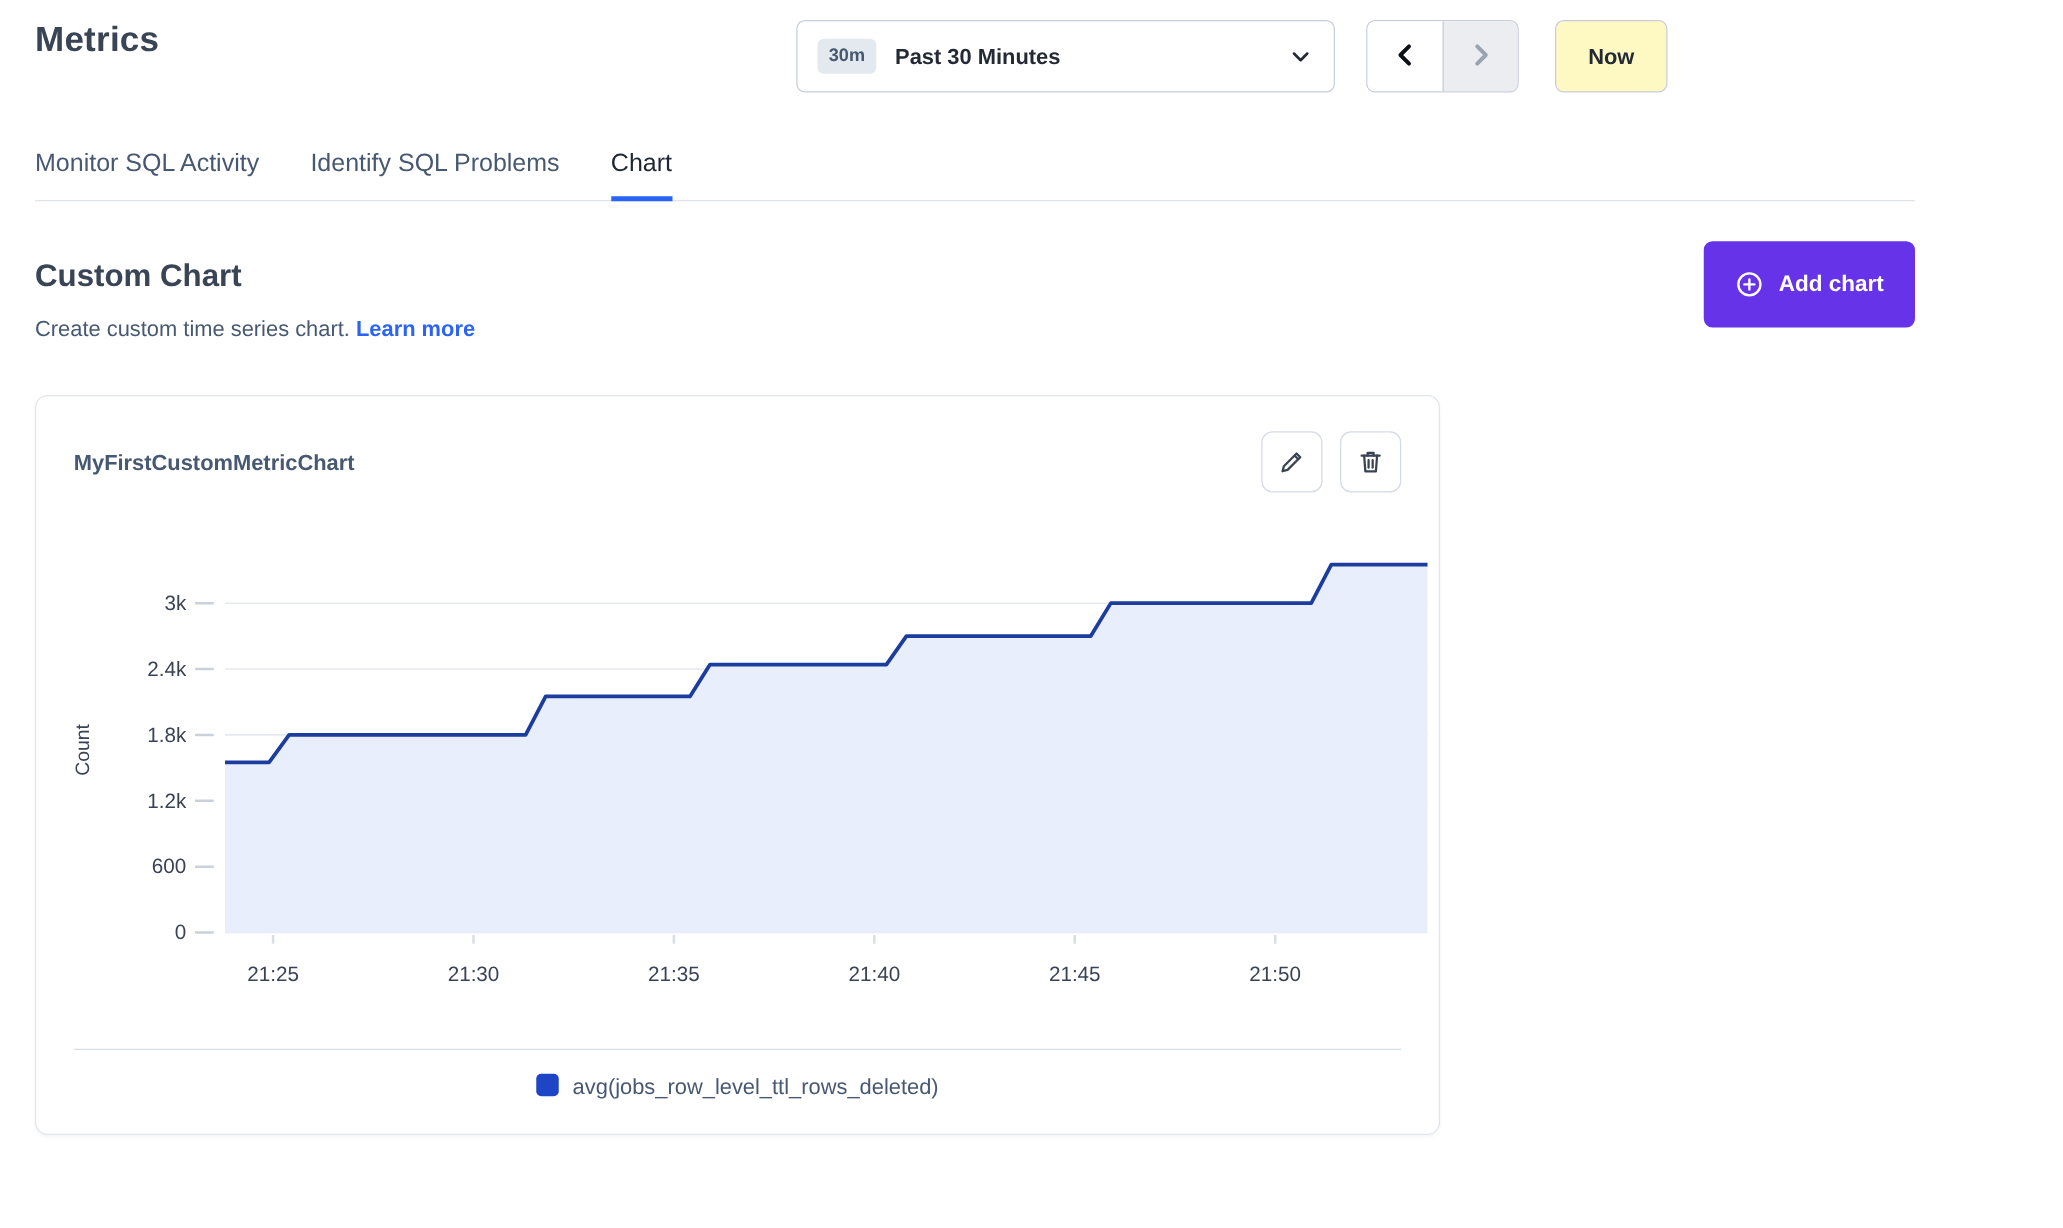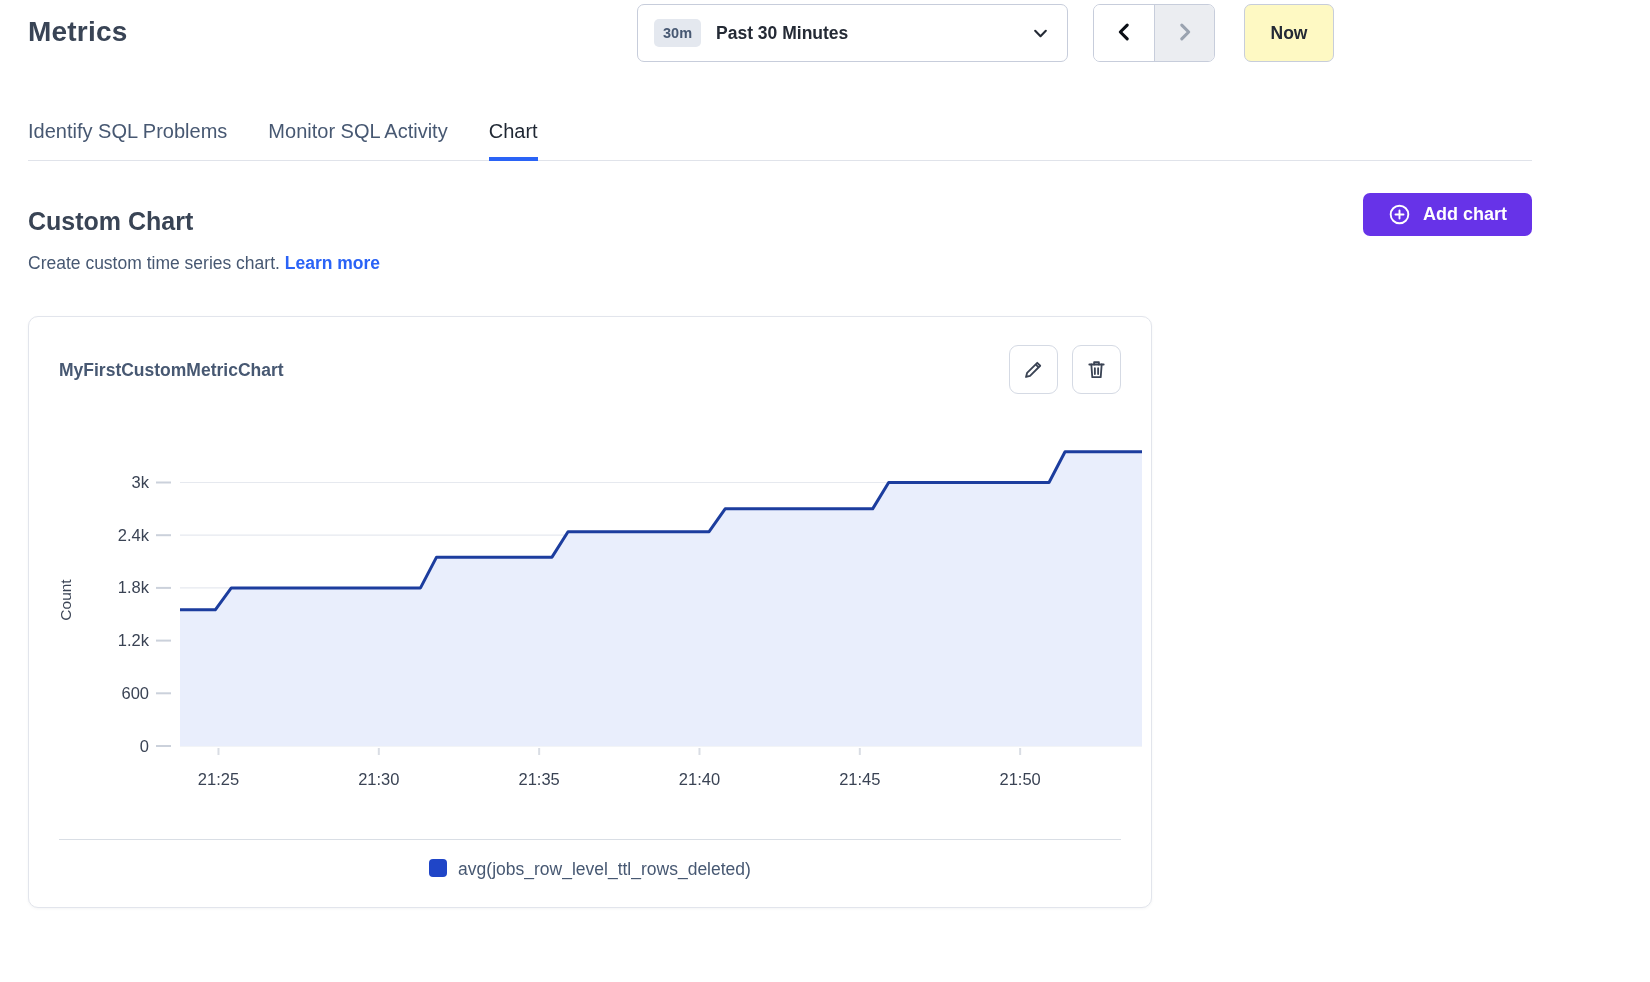--- a/index.html
+++ b/index.html
@@ -2,21 +2,21 @@
 <html style="--accent-purple: #6733E8; --link-blue: #2A63F6; --tab-underline: #2A63F6; --heading-slate: #394455; --body-slate: #475872;"><head>
 <meta charset="utf-8">
 <style>
   * { box-sizing: border-box; margin: 0; padding: 0; }
   html,body { width:1650px; height:982px; background:#fff; font-family:"Liberation Sans", sans-serif; color:#394455; overflow:hidden; }
   .page { position:relative; width:1650px; height:982px; padding:0 118px 0 28px; }
 
   
   .header { position:relative; padding-top:16px; height:90px; }
   .page-title { font-size:28px; font-weight:700; color:#394455; letter-spacing:.2px; }
-  .time-controls { position:absolute; left:609px; top:4px; display:flex; align-items:stretch; }
+  .time-controls { position:absolute; left:609px; top:16px; display:flex; align-items:stretch; }
   .dropdown { width:431px; height:58px; border:1px solid #C7CDDB; border-radius:7px; background:#fff;
               display:flex; align-items:center; padding:0 18px 0 16px; gap:15px; cursor:pointer; }
   .badge { background:#E4E8EF; color:#475872; font-weight:700; font-size:14.5px; padding:6px 9px; border-radius:5px; }
   .dropdown-label { font-size:17.5px; font-weight:700; color:#242A35; }
   .dropdown .chev { margin-left:auto; display:flex; }
   .arrow-group { margin-left:25px; display:flex; border:1px solid #C7CDDB; border-radius:7px; overflow:hidden; height:58px; background:#fff; }
   .arrow-btn { width:60px; border:none; background:#fff; display:flex; align-items:center; justify-content:center; cursor:pointer; }
   .arrow-btn.next { background:#EBEDF1; border-left:1px solid #C7CDDB; cursor:default; }
   .now-btn { margin-left:29px; height:58px; width:90px; border:1px solid #C7CDDB; border-radius:7px; background:#fef9c3;
              font-family:inherit; font-size:17.5px; font-weight:700; color:#242A35; cursor:pointer; }
@@ -25,21 +25,21 @@
   .tabs { margin-top:22px; display:flex; gap:41px; border-bottom:1px solid #E0E3EA; }
   .tab { position:relative; font-size:20px; color:#475872; padding:8px 0 17px; cursor:pointer; }
   .tab.active { color:#1F2733; }
   .tab.active::after { content:""; position:absolute; left:0; right:0; bottom:-1px; height:4px; background:var(--tab-underline,#2A63F6); }
 
   
   .section { position:relative; margin-top:46px; }
   .section-title { font-size:25px; font-weight:700; color:#394455; }
   .section-desc { margin-top:17px; font-size:17.5px; color:#475872; }
   .learn-more { color:var(--link-blue,#2A63F6); font-weight:700; text-decoration:none; cursor:pointer; }
-  .add-chart { position:absolute; right:0; top:-14px; height:43px; padding:0 25px; border:none; border-radius:7px;
+  .add-chart { position:absolute; right:0; top:-14px; height:69px; padding:0 25px; border:none; border-radius:7px;
                background:var(--accent-purple,#6733E8); color:#fff; font-family:inherit; font-size:18px; font-weight:700;
                display:flex; align-items:center; gap:12px; cursor:pointer; }
 
   
   .card { margin-top:42px; width:1124px; height:592px; border:1px solid #E2E5EC; border-radius:10px; background:#fff;
           box-shadow:0 1px 3px rgba(40,50,80,.05); }
   .card-head { display:flex; align-items:flex-start; padding:28px 30px 0 30px; }
   .card-title { font-size:17.5px; font-weight:700; color:#475872; padding-top:15px; }
   .icon-btns { margin-left:auto; display:flex; gap:14px; }
   .icon-btn { width:49px; height:49px; border:1px solid #D5DAE4; border-radius:9px; background:#fff;
@@ -85,22 +85,22 @@
               </svg>
           </span>
         </button>
       </div>
 
       <button class="now-btn">Now</button>
     </div>
   </div>
 
   <div class="tabs">
+    <div class="tab">Monitor SQL Activity</div>
     <div class="tab">Identify SQL Problems</div>
-    <div class="tab">Monitor SQL Activity</div>
     <div class="tab active">Chart</div>
   </div>
 
   <div class="section">
     <h2 class="section-title">Custom Chart</h2>
     <p class="section-desc">
       <span>Create custom time series chart.</span>
       <a class="learn-more">Learn more</a>
     </p>
     <button class="add-chart">

